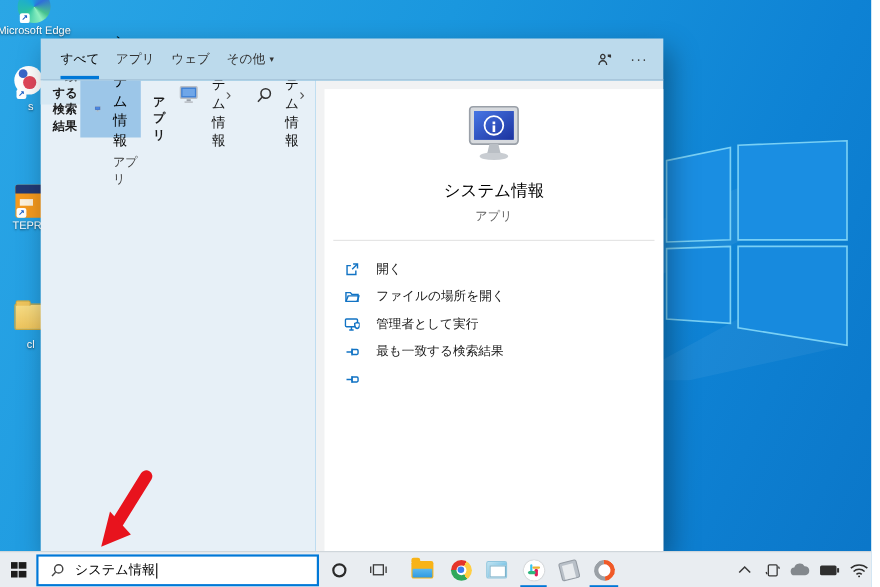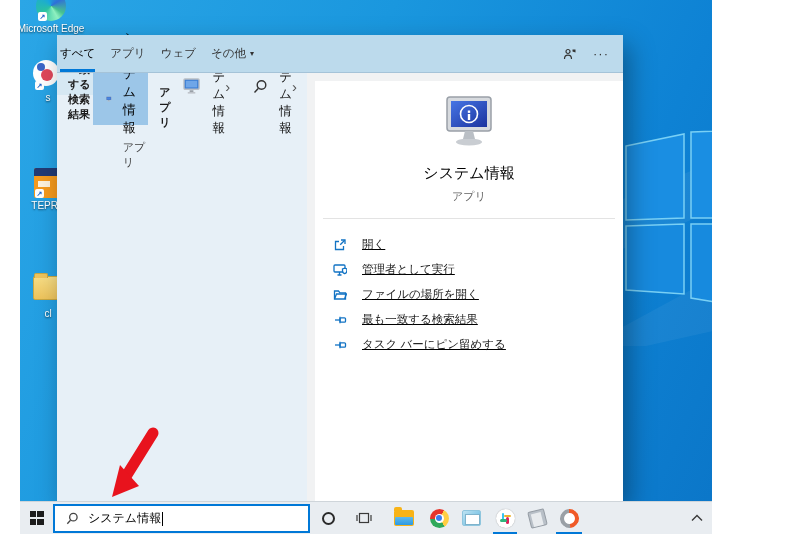--- a/index.html
+++ b/index.html
@@ -1,19 +1,19 @@
 <!DOCTYPE html>
 <html><head>
 <meta charset="utf-8">
 <style>
   * { margin:0; padding:0; box-sizing:border-box; }
   html,body { width:800px; height:534px; }
   body { font-family:"Liberation Sans", sans-serif; overflow:hidden; }
-  #screen { position:relative; width:692px; height:534px; overflow:hidden;
-    background:linear-gradient(115deg,#2ba6e6 0%,#1a97de 40%,#0e82d4 75%,#0b76c8 100%);margin-left:20px; }
+  #screen { position:relative; width:792px; height:534px; overflow:hidden;
+    background:linear-gradient(115deg,#2ba6e6 0%,#1a97de 40%,#0e82d4 75%,#0b76c8 100%); }
 
   
   #wallpaper-logo { position:absolute; left:586px; top:86px; pointer-events:none; }
 
   
   .dicon { position:absolute; width:72px; text-align:center; z-index:1; }
   .dicon .lbl { margin-top:2px; font-size:10px; color:#fff; text-shadow:0 1px 2px rgba(0,0,0,.65); }
   .badge { position:absolute; left:2px; bottom:0; width:9px; height:9px; background:#fff; border-radius:2px;
     color:#1f62c9; font-size:7px; line-height:9px; font-weight:bold; }
   .icon-wrap { position:relative; width:30px; height:30px; margin:0 auto; }
@@ -25,21 +25,21 @@
   .tepra-box { width:28px; height:30px; margin:0 auto; background:#f59a1e; border-radius:2px; position:relative; }
   .tepra-box::before { content:""; position:absolute; left:0; top:0; width:100%; height:8px; background:#223a74; border-radius:2px 2px 0 0; }
   .tepra-box::after { content:""; position:absolute; left:4px; top:13px; width:12px; height:6px; background:#fdf2dd; }
   .folder-y { width:30px; height:24px; margin-top:4px; background:linear-gradient(#f7dd85,#eec45c); border:1px solid #c9a843; border-radius:2px; position:relative; }
   .folder-y::before { content:""; position:absolute; left:0; top:-4px; width:12px; height:4px; background:#eec45c; border:1px solid #c9a843; border-bottom:none; border-radius:2px 2px 0 0; }
 
   
   #flyout { position:absolute; left:37px; top:35px; width:566px; height:466px; z-index:5;
     box-shadow:6px 10px 24px rgba(0,0,0,.35); display:flex; flex-direction:column; }
   #flyout-header { height:38px; background:#bcdaec; border-bottom:1px solid #a5c3d8; display:flex; align-items:center;
-    padding-left:3px; gap:15px; position:relative; flex:0 0 auto; }
+    padding-left:18px; gap:15px; position:relative; flex:0 0 auto; }
   .tab { font-size:11.5px; color:#333; height:100%; display:flex; align-items:center; position:relative; cursor:default; }
   .tab.active { color:#000; }
   .tab.active::after { content:""; position:absolute; left:0; right:0; bottom:0; height:3px; background:#0078d7; }
   .tab .arr { font-size:8px; margin-left:4px; color:#333; }
   #header-right { position:absolute; right:14px; top:0; height:100%; display:flex; align-items:center; gap:16px; }
   #header-right .dots { font-size:13px; color:#333; letter-spacing:1px; }
 
   #flyout-body { flex:1; display:flex; min-height:0; }
   #left-col { width:250px; background:#e7f0f7; display:flex; }
   #bm-header { height:22px; background:#d6e8f3; display:flex; align-items:center; padding-left:11px;
@@ -51,21 +51,21 @@
   .sec-header { padding:12px 0 4px 11px; font-size:11px; font-weight:bold; color:#1b1b1b; }
   .result-row { height:26px; display:flex; align-items:center; padding:0 10px 0 13px; }
   .result-row .rlabel { margin-left:11px; font-size:12.5px; color:#111; flex:1; }
   .result-row .chev { font-size:15px; color:#555; line-height:1; }
 
   #right-col { flex:1; background:#f1f2f3; padding:8px 0 0 8px; display:flex; }
   #detail-card { flex:1; background:#fff; display:flex; flex-direction:column; align-items:center; }
   #detail-title { margin-top:15px; font-size:15px; color:#000; }
   #detail-sub { margin-top:6px; font-size:11px; color:#5f5f5f; }
   #detail-divider { width:calc(100% - 16px); border-top:1px solid #e3e3e3; margin-top:14px; }
-  #actions { align-self:stretch; padding:13px 0 0 18px;text-decoration:underline; }
+  #actions { align-self:stretch; padding:13px 0 0 18px; }
   .action-row { height:25px; display:flex; align-items:center; gap:15px; }
   .action-row .alabel { font-size:11.5px; color:#1a1a1a; }
 
   
   .mini-mon { width:18px; height:16px; position:relative; }
   
   #big-icon { margin-top:14px; }
 
   
   #taskbar { position:absolute; left:0; bottom:0; width:800px; height:33px; background:#e9edf1;
@@ -233,52 +233,51 @@
             <div class="action-row">
               <svg width="14" height="14" viewBox="0 0 14 14" fill="none" stroke="#1273c4" stroke-width="1.3">
                 <path d="M6 3.5H2.5v8h8V8"></path>
                   <path d="M8 2h4v4"></path>
                   <path d="M11.7 2.3L7.2 6.8"></path>
               </svg>
               <span class="alabel">開く</span>
             </div>
             <div class="action-row">
               <svg width="14" height="14" viewBox="0 0 14 14" fill="none" stroke="#1273c4" stroke-width="1.3">
+                <path d="M1.5 3h4l1.5 1.8h5.5V11h-11z"></path>
+                  <path d="M1.5 11l2-5h10l-2 5"></path>
+              </svg>
+              <span class="alabel">ファイルの場所を開く</span>
+            </div>
+            <div class="action-row">
+              <svg width="14" height="14" viewBox="0 0 14 14" fill="none" stroke="#1273c4" stroke-width="1.3">
                 <rect x="1" y="2" width="11" height="7" rx="1"></rect>
                   <path d="M4.5 12h4M6.5 9v3"></path>
                 <path d="M9.5 7.5c0 2 1.5 3 2.2 3.2.7-.2 2.2-1.2 2.2-3.2V6l-2.2-.8L9.5 6z" fill="#fff"></path>
               </svg>
               <span class="alabel">管理者として実行</span>
-            </div>
-            <div class="action-row">
-              <svg width="14" height="14" viewBox="0 0 14 14" fill="none" stroke="#1273c4" stroke-width="1.3">
-                <path d="M1.5 3h4l1.5 1.8h5.5V11h-11z"></path>
-                  <path d="M1.5 11l2-5h10l-2 5"></path>
-              </svg>
-              <span class="alabel">ファイルの場所を開く</span>
             </div>
             <div class="action-row">
               <svg width="14" height="14" viewBox="0 0 14 14" fill="none" stroke="#1273c4" stroke-width="1.3">
                 <g transform="rotate(90 7 7)">
                     <rect x="4.8" y="1.5" width="4.4" height="5.5" rx="1"></rect>
                     <line x1="7" y1="7" x2="7" y2="12"></line>
                     <line x1="3.8" y1="7" x2="10.2" y2="7"></line>
                   </g>
               </svg>
               <span class="alabel">最も一致する検索結果</span>
             </div>
             <div class="action-row">
               <svg width="14" height="14" viewBox="0 0 14 14" fill="none" stroke="#1273c4" stroke-width="1.3">
                 <g transform="rotate(90 7 7)">
                     <rect x="4.8" y="1.5" width="4.4" height="5.5" rx="1"></rect>
                     <line x1="7" y1="7" x2="7" y2="12"></line>
                     <line x1="3.8" y1="7" x2="10.2" y2="7"></line>
                   </g>
               </svg>
-              <span class="alabel">タスク バーにピン留めする</span>
             </div>
           </div>
         </div>
       </div>
     </div>
   </div>
 
   <div id="taskbar">
     <div id="start-btn">
       <div class="winlogo">

